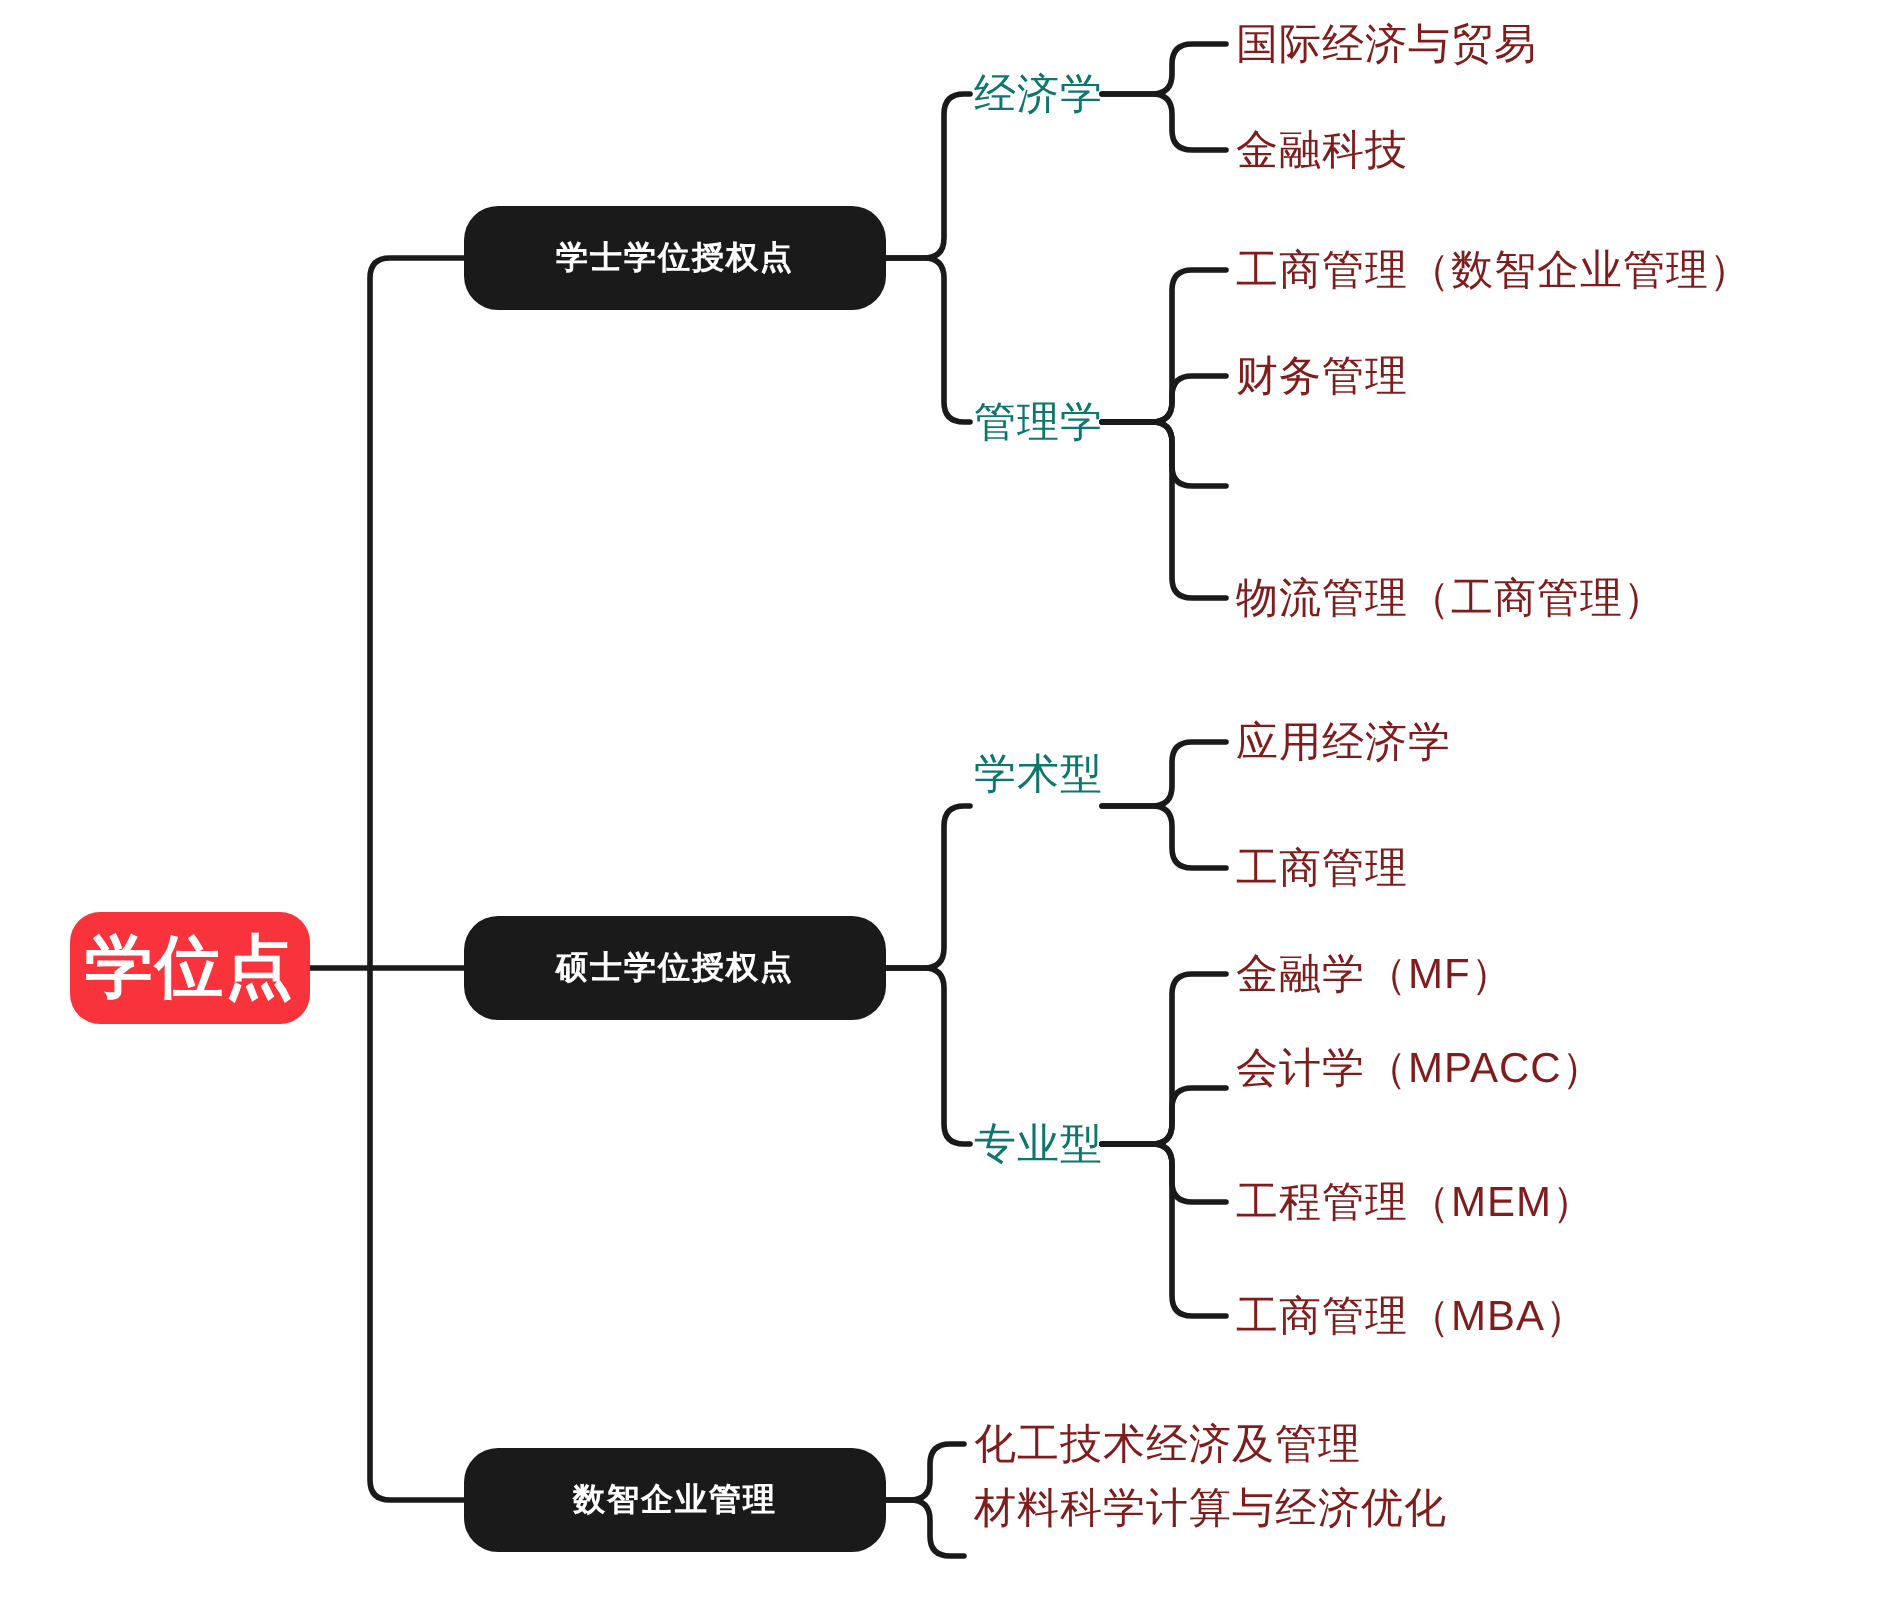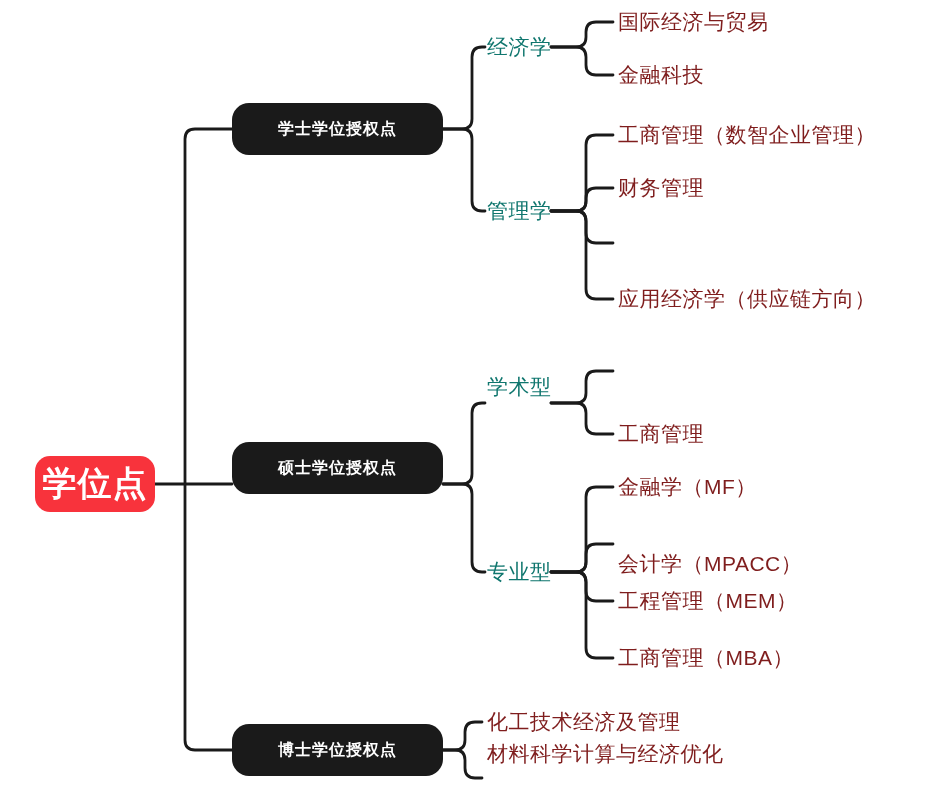--- a/index.html
+++ b/index.html
@@ -108,38 +108,39 @@
       <path d="M 551 572 H 576 Q 586 572 586 582 V 648 Q 586 658 596 658 H 613"></path>
 
       <path d="M 443 750 H 455 Q 465 750 465 740 V 732 Q 465 722 475 722 H 482"></path>
       <path d="M 443 750 H 455 Q 465 750 465 760 V 768 Q 465 778 475 778 H 482"></path>
     </g>
   </svg>
 
   <div class="node box root-box" style="background: rgb(248, 51, 60);">学位点</div>
 
   <div class="node box branch-box" style="top: 129px; background: rgb(26, 26, 26);">学士学位授权点</div>
-  <div class="node box branch-box" style="top: 468px; background: rgb(26, 26, 26);">硕士学位授权点</div>
-  <div class="node box branch-box" style="top: 750px; background: rgb(26, 26, 26);">博士学位授权点</div>
+  <div class="node box branch-box" style="top: 484px; background: rgb(26, 26, 26);">硕士学位授权点</div>
+  <div class="node box branch-box" style="top: 750px; background: rgb(26, 26, 26);">数智企业管理</div>
 
   <div class="node group-label" style="top:47px">经济学</div>
   <div class="node group-label" style="top:211px">管理学</div>
   <div class="node group-label" style="top:387px">学术型</div>
   <div class="node group-label" style="top:572px">专业型</div>
 
   <div class="node leaf-label" style="top:22px">国际经济与贸易</div>
   <div class="node leaf-label" style="top:75px">金融科技</div>
 
   <div class="node leaf-label" style="top:135px">工商管理（数智企业管理）</div>
   <div class="node leaf-label" style="top:188px">财务管理</div>
-  <div class="node leaf-label" style="top:299px">应用经济学（供应链方向）</div>
+  <div class="node leaf-label" style="top:299px">物流管理（工商管理）</div>
 
+  <div class="node leaf-label" style="top:371px">应用经济学</div>
   <div class="node leaf-label" style="top:434px">工商管理</div>
 
   <div class="node leaf-label" style="top:487px">金融学（MF）</div>
-  <div class="node leaf-label" style="top:564px">会计学（MPACC）</div>
+  <div class="node leaf-label" style="top:534px">会计学（MPACC）</div>
   <div class="node leaf-label" style="top:601px">工程管理（MEM）</div>
   <div class="node leaf-label" style="top:658px">工商管理（MBA）</div>
 
   <div class="node leaf-label direct" style="top:722px">化工技术经济及管理</div>
   <div class="node leaf-label direct" style="top:754px">材料科学计算与经济优化</div>
 
 </div>
 
 </body></html>

